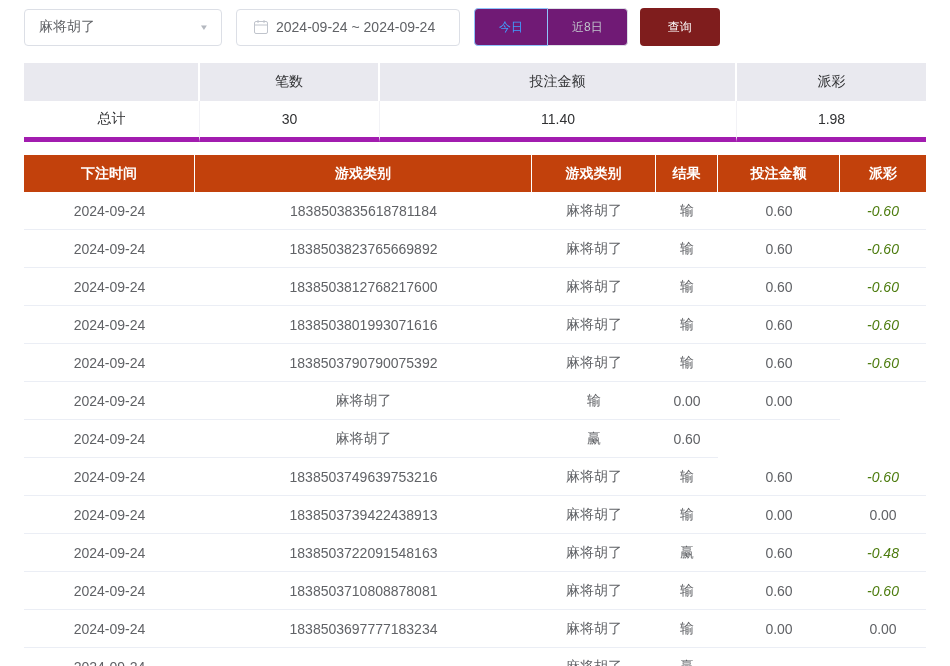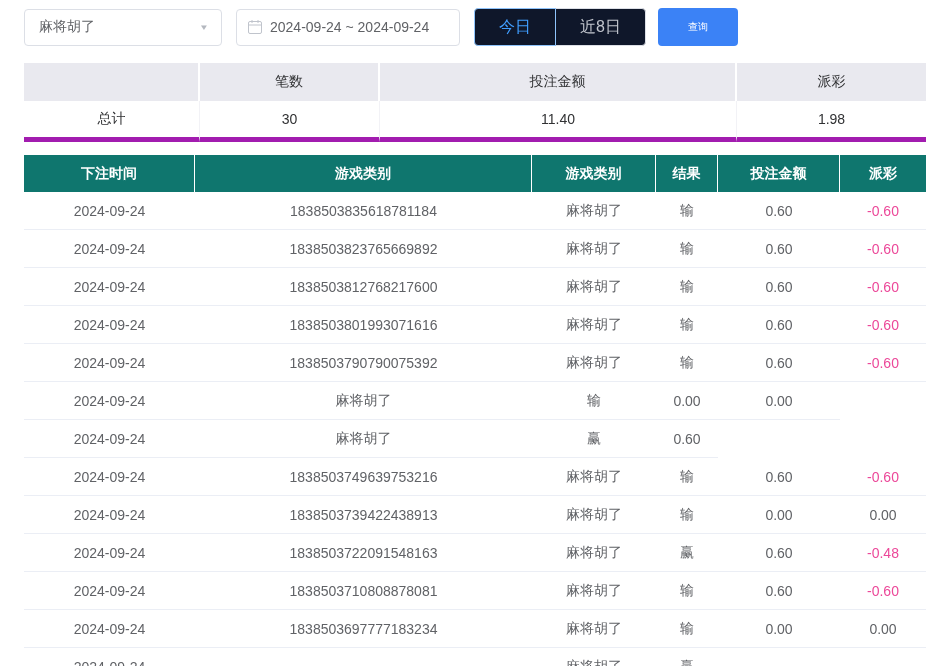--- a/index.html
+++ b/index.html
@@ -23,41 +23,41 @@
     display: flex; align-items: center; justify-content: space-between;
     padding: 0 12px 0 14px;
     color: #606266; cursor: pointer; background: #fff;
   }
   .chevron { color: #b4b8bf; font-size: 10px; transform: scaleY(.8); }
   .date-input {
     margin-left: 14px;
     width: 224px; height: 37px;
     border: 1px solid #dcdfe6; border-radius: 4px;
     display: flex; align-items: center;
-    padding: 0 10px; background: #fff;
+    padding: 0 16px; background: #fff;
   }
   .cal-icon { margin-right: 7px; display: inline-flex; }
   .btn-group { margin-left: 14px; display: flex; }
   .qbtn {
     height: 38px; padding: 0 24px;
-    border: 1px solid #dcdfe6; background: #0f172a;
+    border: 1px solid #dcdfe6; background: #701a75;
     font-family: "Liberation Sans", sans-serif;
-    font-size: 16px; color: #c0c4cc; cursor: pointer;
+    font-size: 12px; color: #c0c4cc; cursor: pointer;
     margin-left: -1px;
   }
   .qbtn:first-child { border-radius: 4px 0 0 4px; margin-left: 0; }
   .qbtn:last-child { border-radius: 0 4px 4px 0; }
   .qbtn.active { color: #409eff; border-color: #8fc4fb; position: relative; z-index: 1; }
   .search-btn {
     margin-left: 12px;
     height: 38px; width: 80px;
-    background: #3b82f6; color: #fff;
+    background: #7f1d1d; color: #fff;
     border: none; border-radius: 4px;
     font-family: "Liberation Sans", sans-serif;
-    font-size: 10px; cursor: pointer;
+    font-size: 12px; cursor: pointer;
   }
 
   
   .summary { margin: 17px 24px 0 24px; }
   .summary-header, .summary-row {
     display: grid;
     grid-template-columns: 176px 180px 357px 189px;
   }
   .summary-header > div {
     height: 38px; display: flex; align-items: center; justify-content: center;
@@ -71,29 +71,29 @@
   .summary-row > div:last-child { border-right: none; }
 
   
   .bets { margin: 13px 24px 0 24px; }
   .thead, .trow {
     display: grid;
     grid-template-columns: 171px 337px 124px 62px 122px 86px;
   }
   .thead > div {
     height: 37px; display: flex; align-items: center; justify-content: center;
-    background: #0f766e; color: #ffffff; font-weight: 700;
+    background: #c2410c; color: #ffffff; font-weight: 700;
     border-right: 1px solid #fff;
   }
   .thead > div:last-child { border-right: none; }
   .trow > div {
     height: 38px; display: flex; align-items: center; justify-content: center;
     color: #606266; border-bottom: 1px solid #ebeef5; background: #fff;
   }
-  .trow .neg { color: #ec4899; }
+  .trow .neg { color: #4d7c0f; font-style: italic; }
 </style>
 </head>
 <body>
 
 <div class="toolbar">
   <div class="select">
     <span>麻将胡了</span>
     <span class="chevron">▼</span>
   </div>
 

